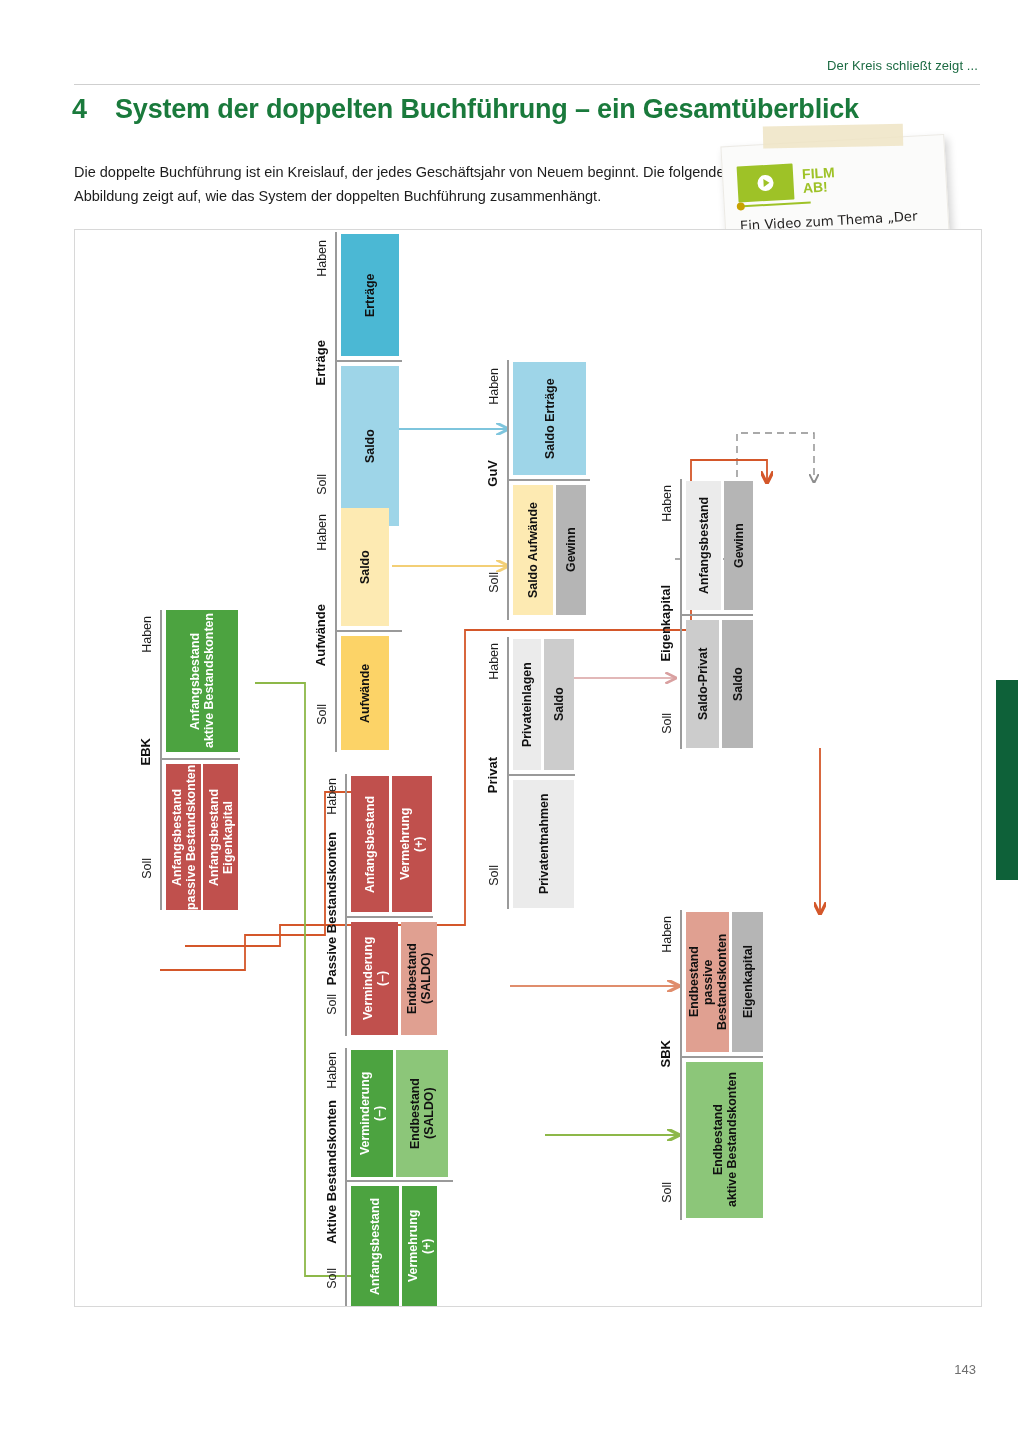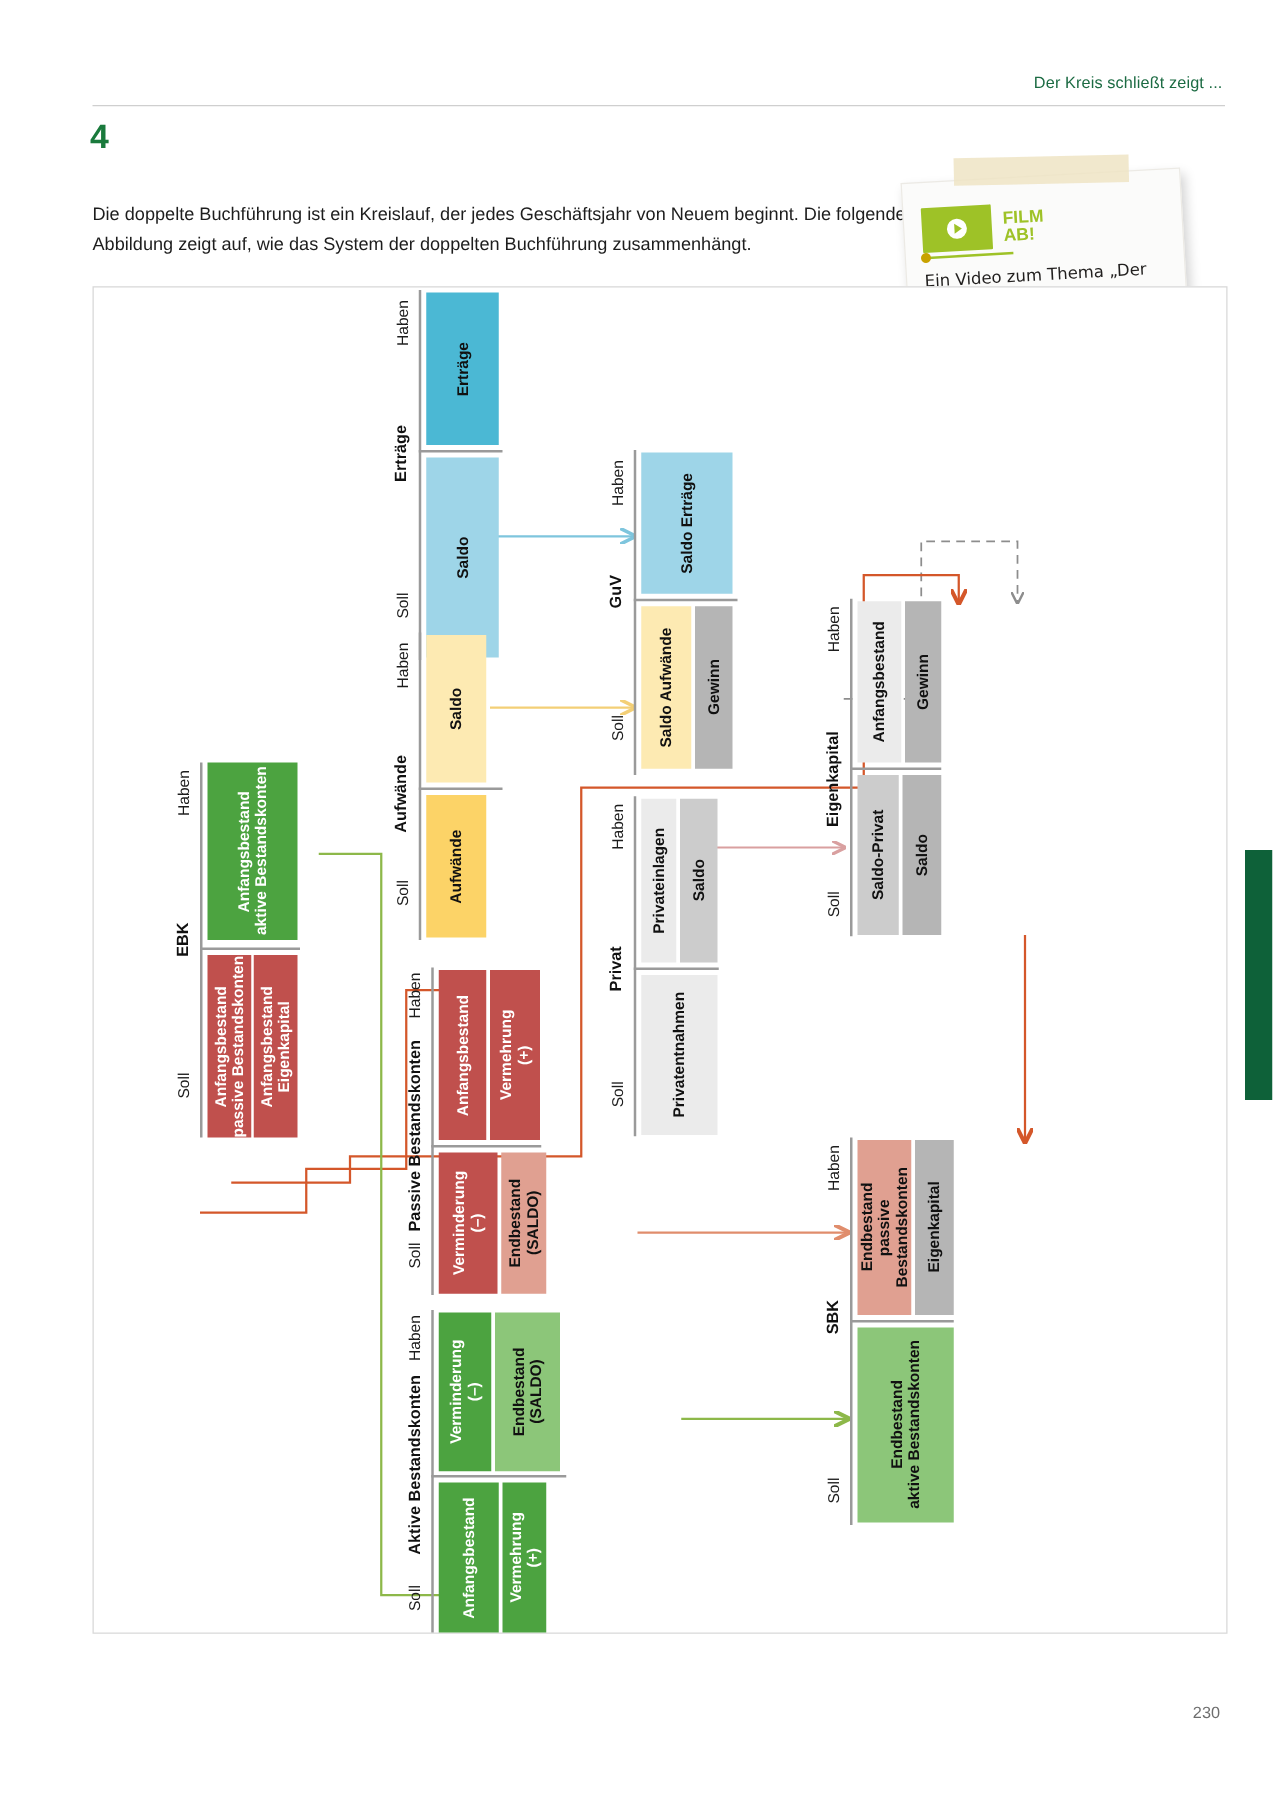--- a/index.html
+++ b/index.html
@@ -115,20 +115,21 @@
   svg.overlay{position:absolute;left:0;top:0;width:906px;height:1076px;overflow:visible;}
 </style>
 </head>
 <body>
 
 <div id="running-head">Der Kreis schließt zeigt ...</div>
 <div id="header-rule"></div>
 
 <div id="page-title-row">
   <span id="chapter-number">4</span>
+  <span id="page-title">System der doppelten Buchführung – ein Gesamtüberblick</span>
 </div>
 
 <p id="intro">Die doppelte Buchführung ist ein Kreislauf, der jedes Geschäftsjahr von Neuem beginnt. Die folgende Abbildung zeigt auf, wie das System der doppelten Buchführung zusammenhängt.</p>
 
 <div id="video-note">
   <div id="note-tape"></div>
   <div id="note-body">
     <div id="film-row">
       <div id="film-thumb">
         <div id="play-icon"></div>
@@ -235,21 +236,21 @@
           <rect x="10" y="20" width="1" height="1"></rect>
           <rect x="13" y="20" width="1" height="1"></rect>
           <rect x="15" y="20" width="1" height="1"></rect>
           <rect x="19" y="20" width="1" height="1"></rect>
       </g>
     </svg>
   </div>
 </div>
 
 <div id="edge-tab"></div>
-<div id="page-number">230</div>
+<div id="page-number">143</div>
 
 <div id="figure">
 
   <svg class="overlay">
     <defs>
       <marker id="ah-blue" markerWidth="7" markerHeight="7" refX="6" refY="3.5" orient="auto">
         <path d="M0,0 L7,3.5 L0,7" fill="none" stroke="#7ec5dd" stroke-width="1.6"></path>
       </marker>
       <marker id="ah-yellow" markerWidth="7" markerHeight="7" refX="6" refY="3.5" orient="auto">
         <path d="M0,0 L7,3.5 L0,7" fill="none" stroke="#f3cf76" stroke-width="1.6"></path>

